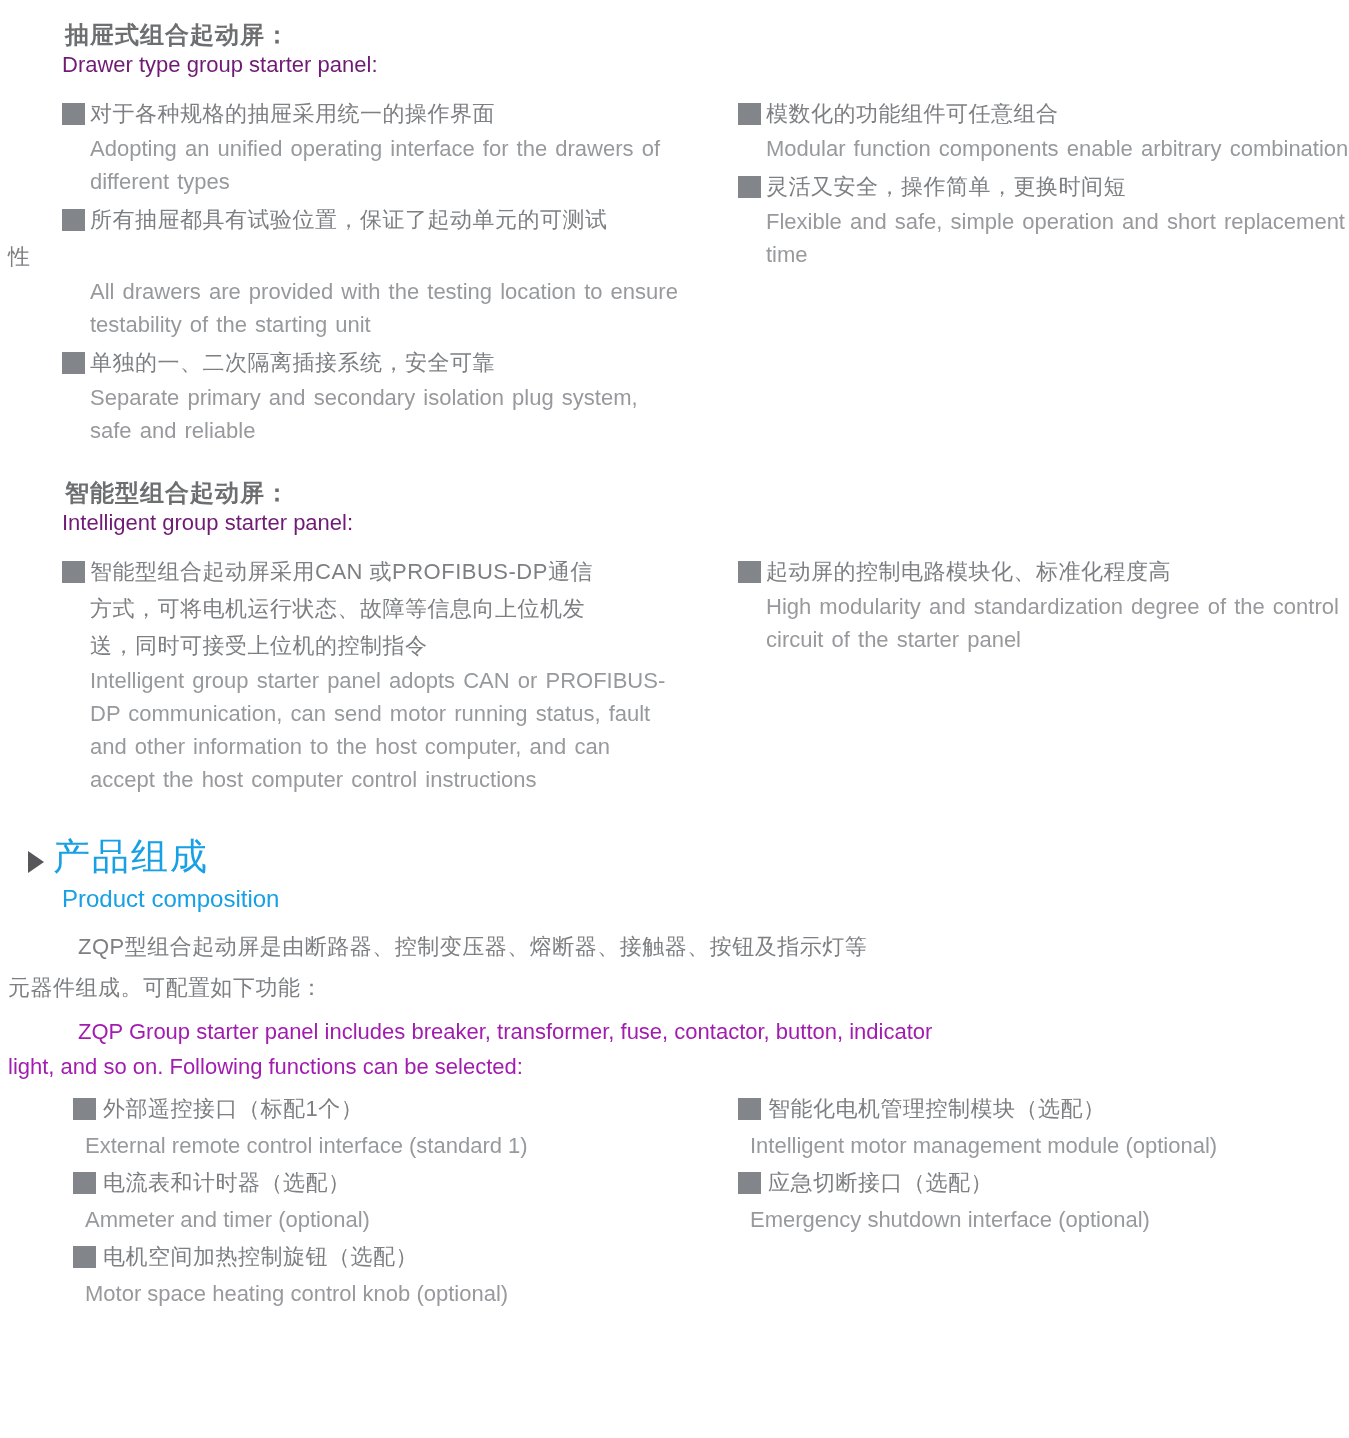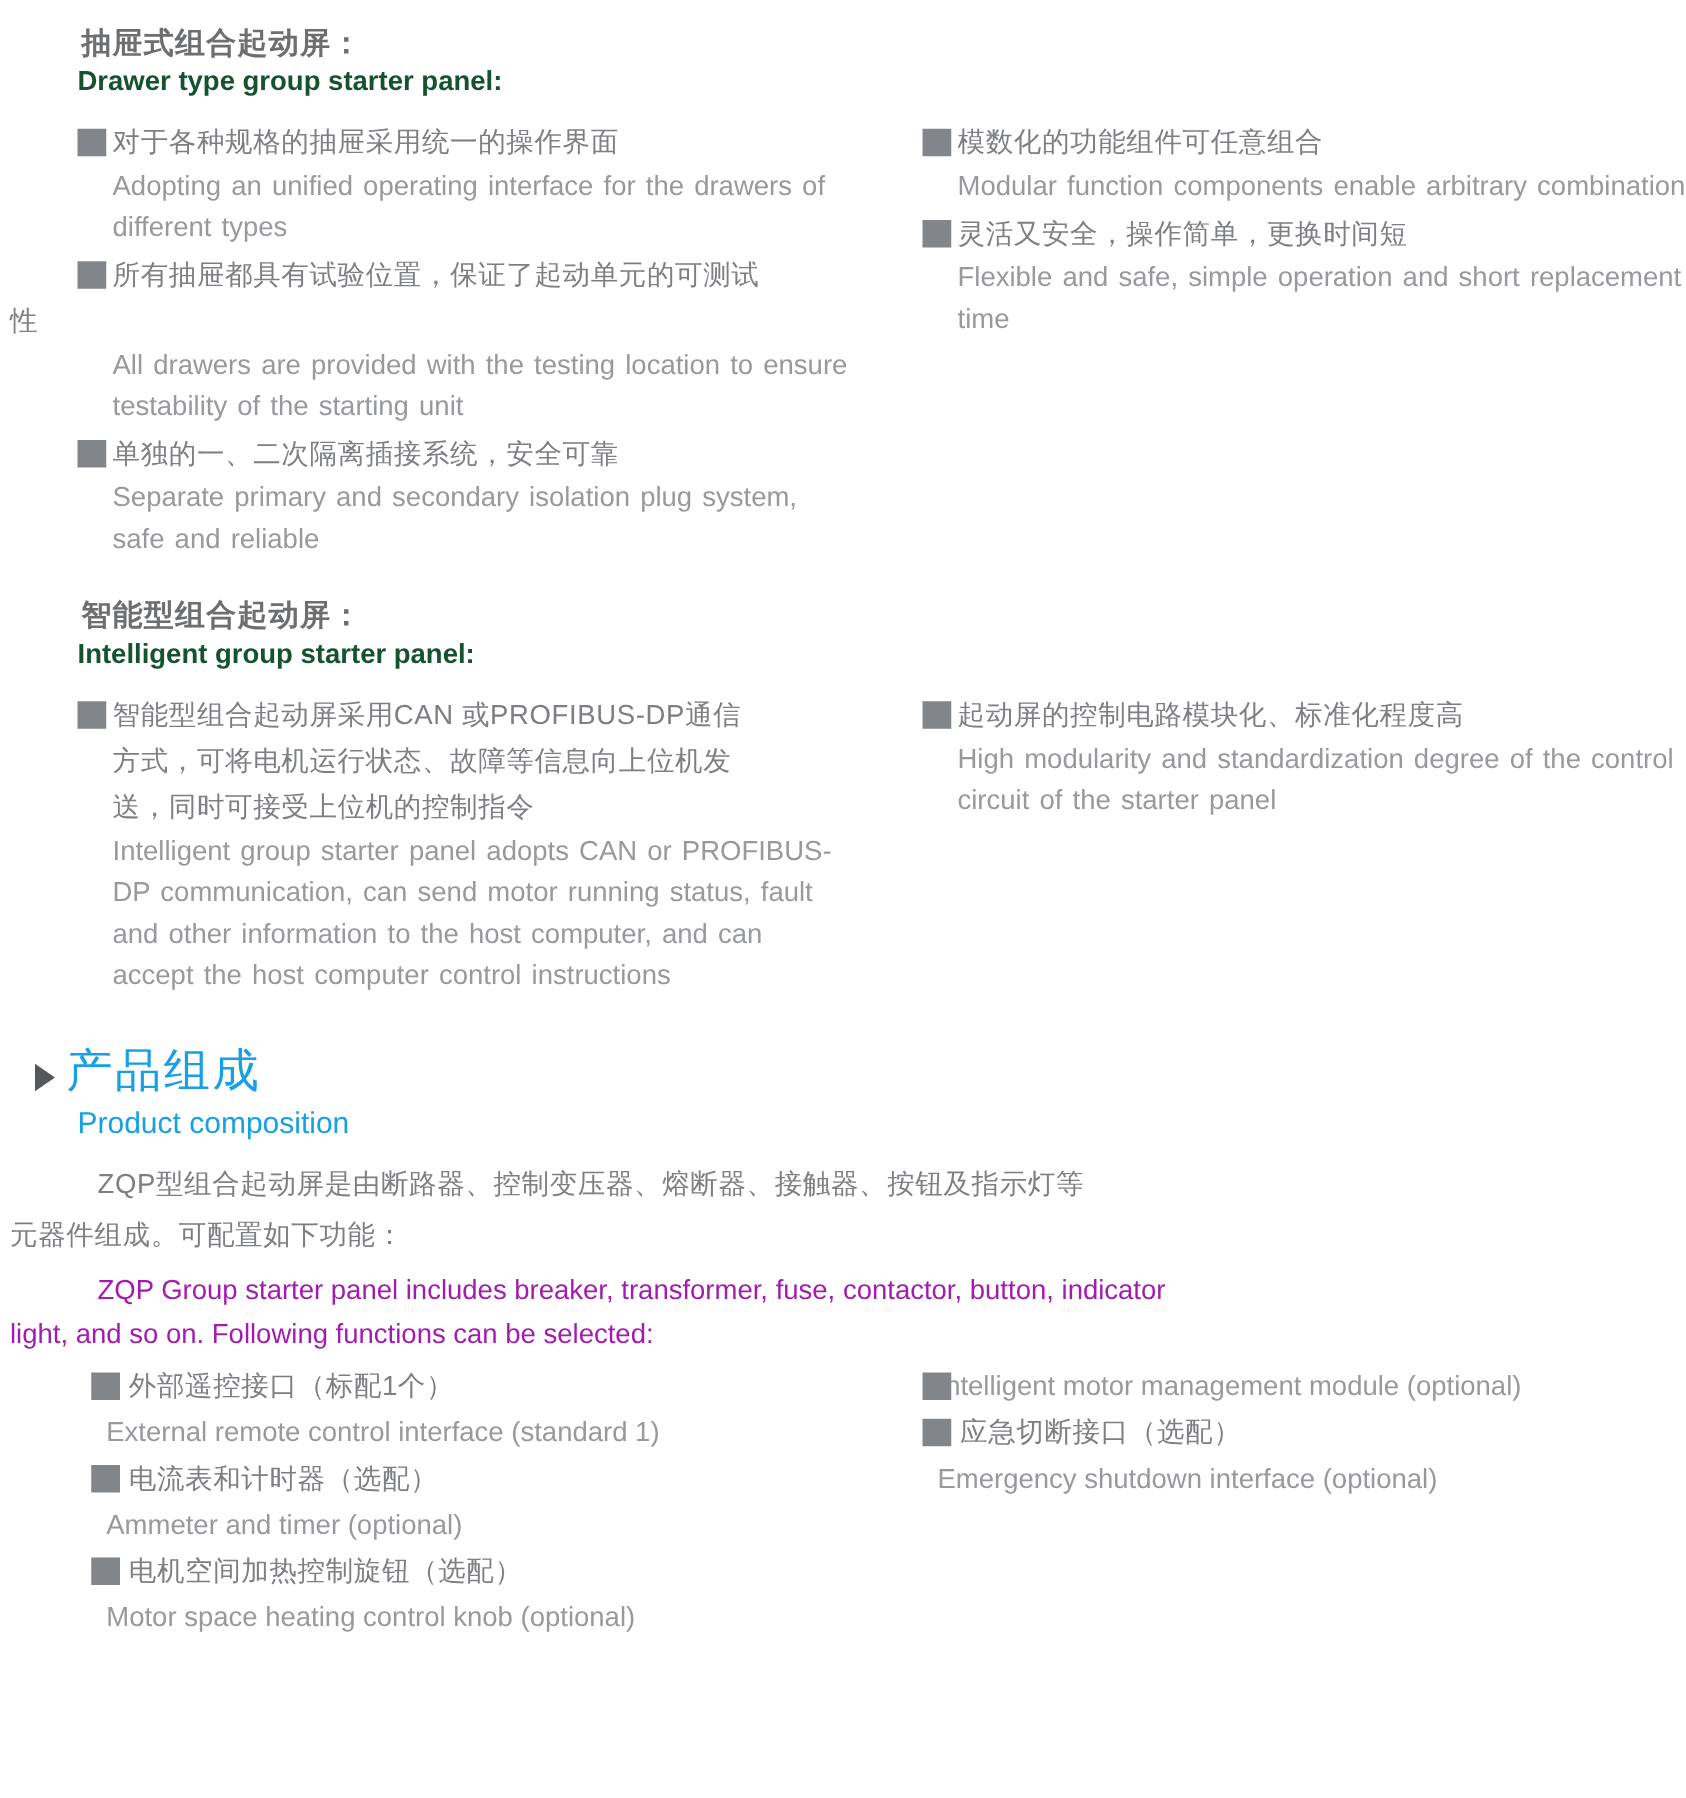--- a/index.html
+++ b/index.html
@@ -6,21 +6,21 @@
   body{width:1349px;height:1438px;font-family:"Liberation Sans","DejaVu Sans",sans-serif;}
   .page{position:relative;width:1349px;height:1438px;background:#ffffff;overflow:hidden;}
   .sec{position:absolute;left:0;width:1349px;}
   #sec1{top:20px;}
   #sec2{top:478px;}
   #sec3{top:838px;}
   .col-l{position:absolute;left:62px;width:680px;}
   .col-r{position:absolute;left:738px;width:611px;}
   .col-r.offset{top:75px;}
   .h-zh{font-size:24px;font-weight:bold;color:#6c6e70;line-height:30px;letter-spacing:1px;margin-left:3px;}
-  .h-en{font-size:22px;color:#14532d;line-height:30px;font-weight:bold;}
+  .h-en{font-size:22px;color:#701a75;line-height:30px;}
   .bullets{margin-top:15px;}
   .bi{position:relative;padding-left:28px;margin-bottom:3px;}
   .bi .sq{position:absolute;left:0;top:8px;width:23px;height:22px;background:#82868a;}
   .zh{font-size:22px;color:#7d7f82;line-height:37px;white-space:pre;letter-spacing:0.5px;}
   .en{font-size:22px;color:#97999c;line-height:33px;white-space:pre;word-spacing:2px;}
   .bi.nohang{padding-left:0;margin-left:-54px;}
   .bi.nohang .sq{left:54px;}
   .bi.nohang .zh{text-indent:82px;}
   .bi.nohang .en{padding-left:82px;}
   
@@ -136,20 +136,21 @@
       <div class="li">
         <span class="sq"></span>
         <div class="zh">电机空间加热控制旋钮（选配）</div>
         <div class="en">Motor space heating control knob (optional)</div>
       </div>
     </div>
 
     <div class="list list-r">
       <div class="li">
         <span class="sq"></span>
+        <div class="zh">智能化电机管理控制模块（选配）</div>
         <div class="en">Intelligent motor management module (optional)</div>
       </div>
       <div class="li">
         <span class="sq"></span>
         <div class="zh">应急切断接口（选配）</div>
         <div class="en">Emergency shutdown interface (optional)</div>
       </div>
     </div>
   </div>
 

